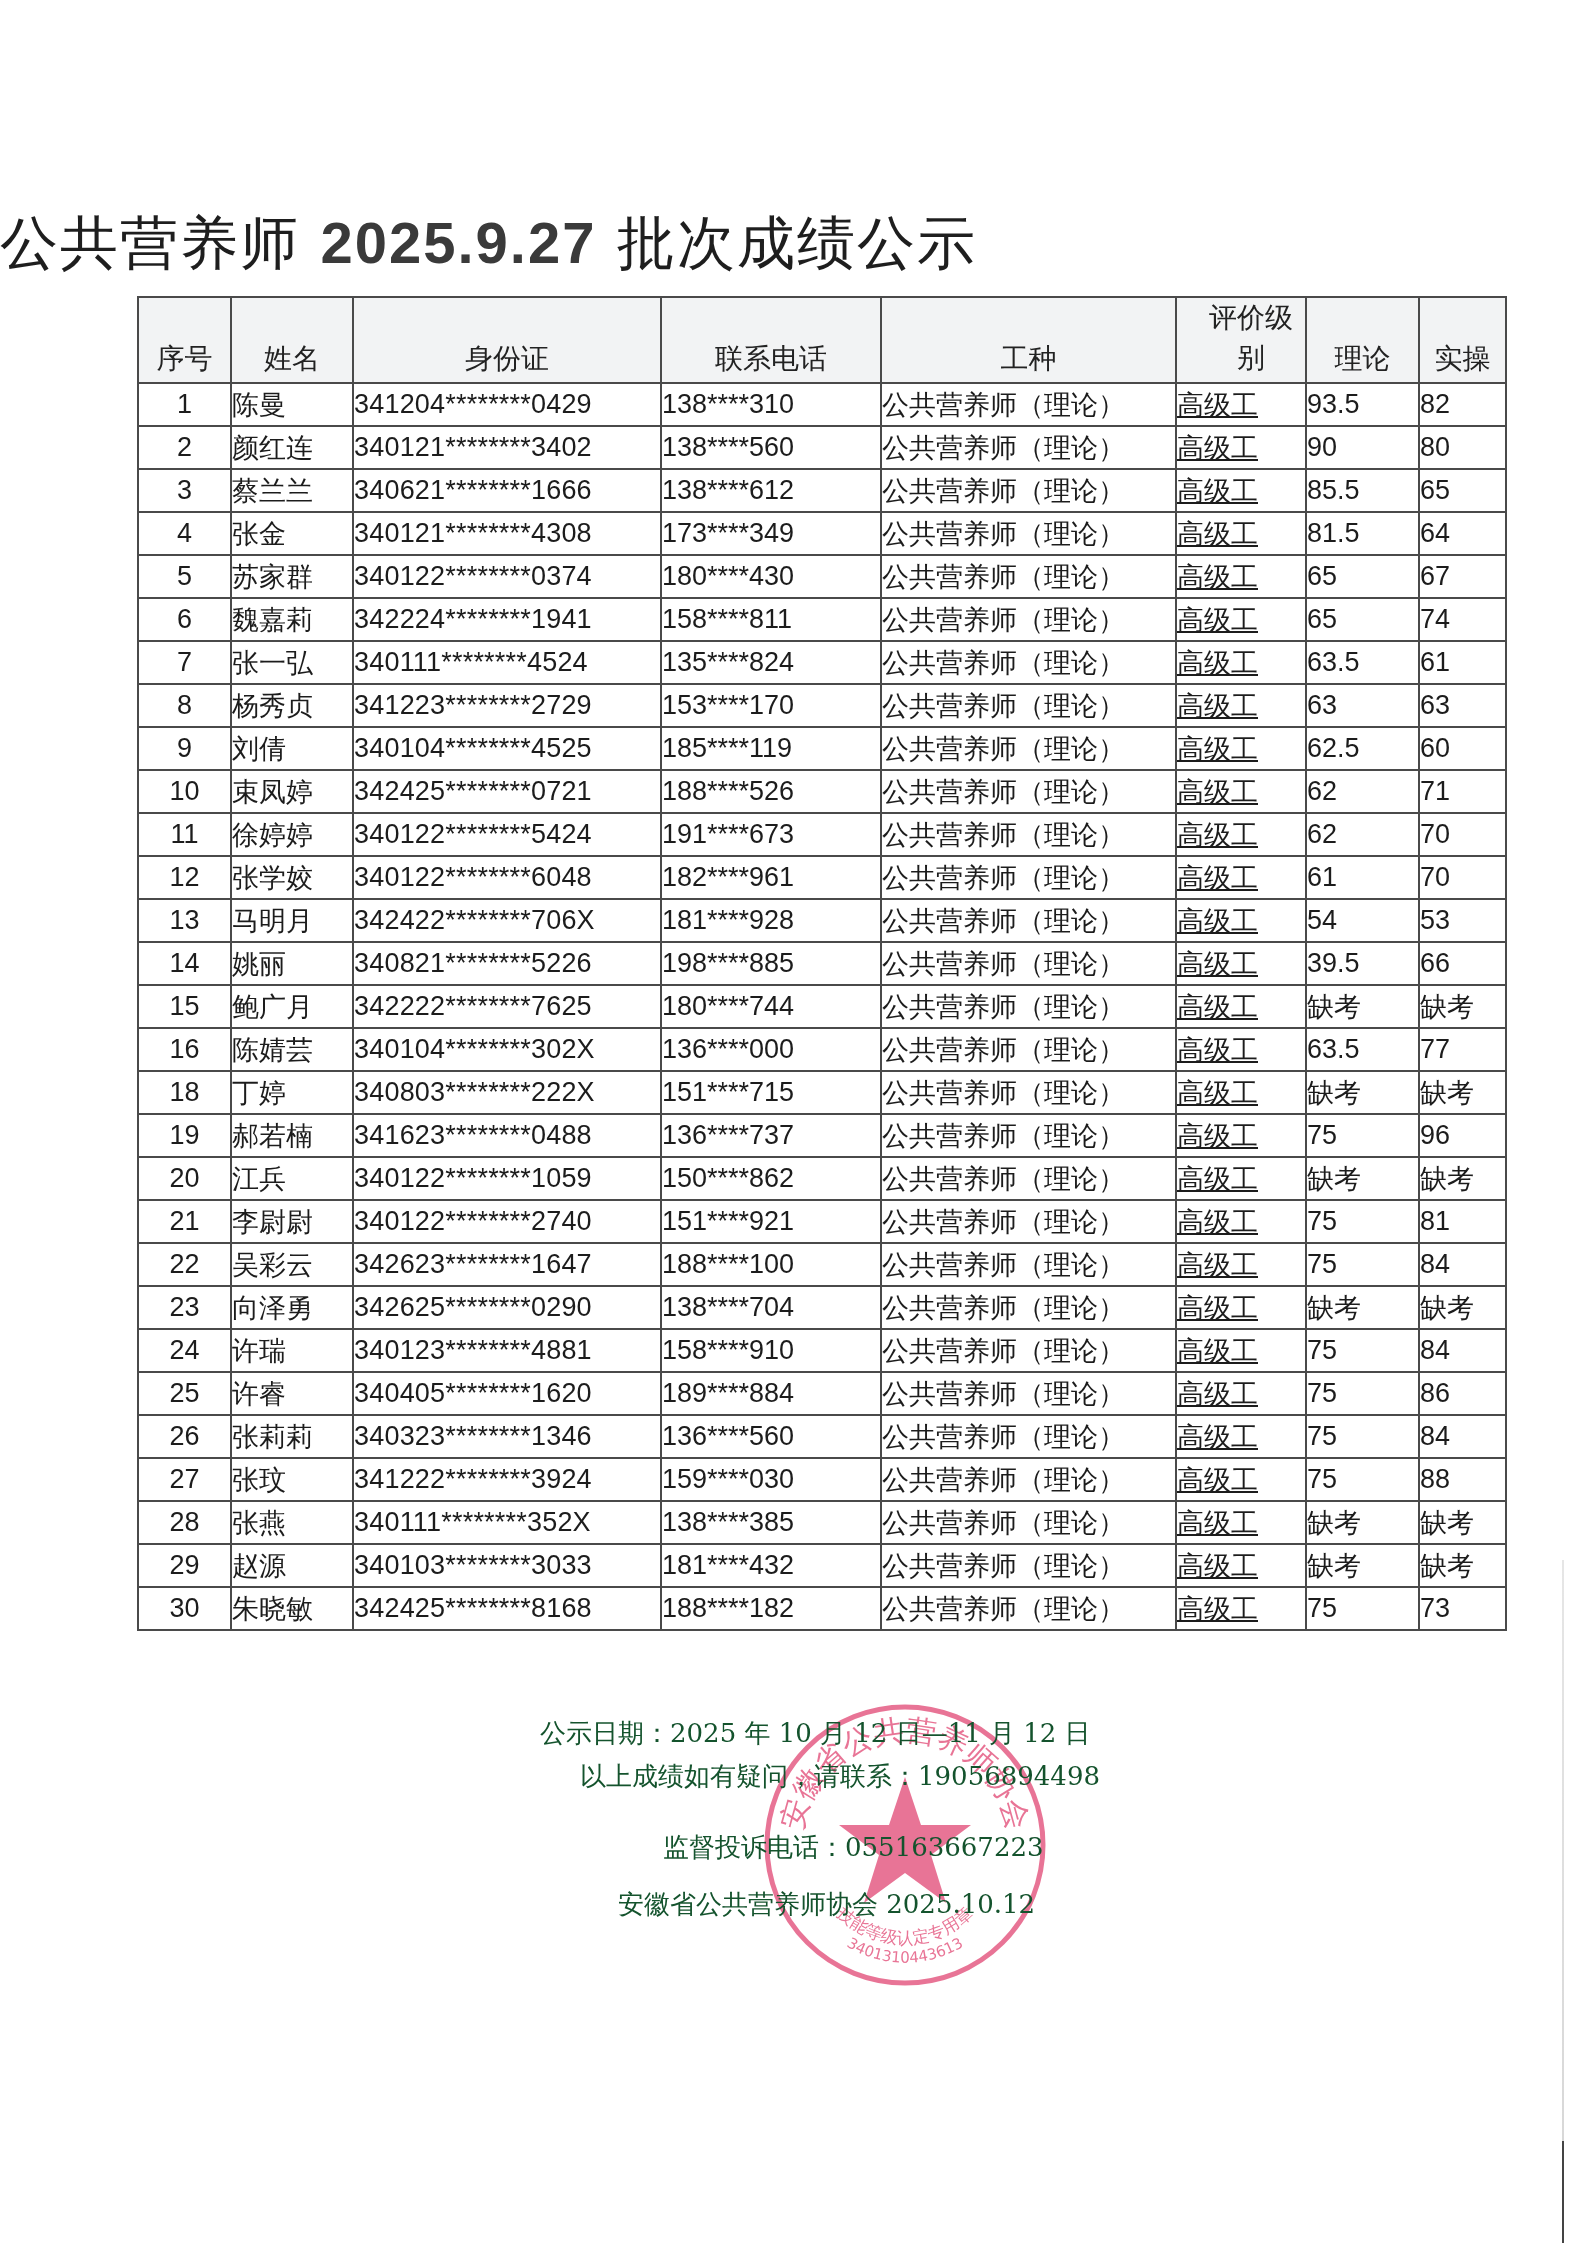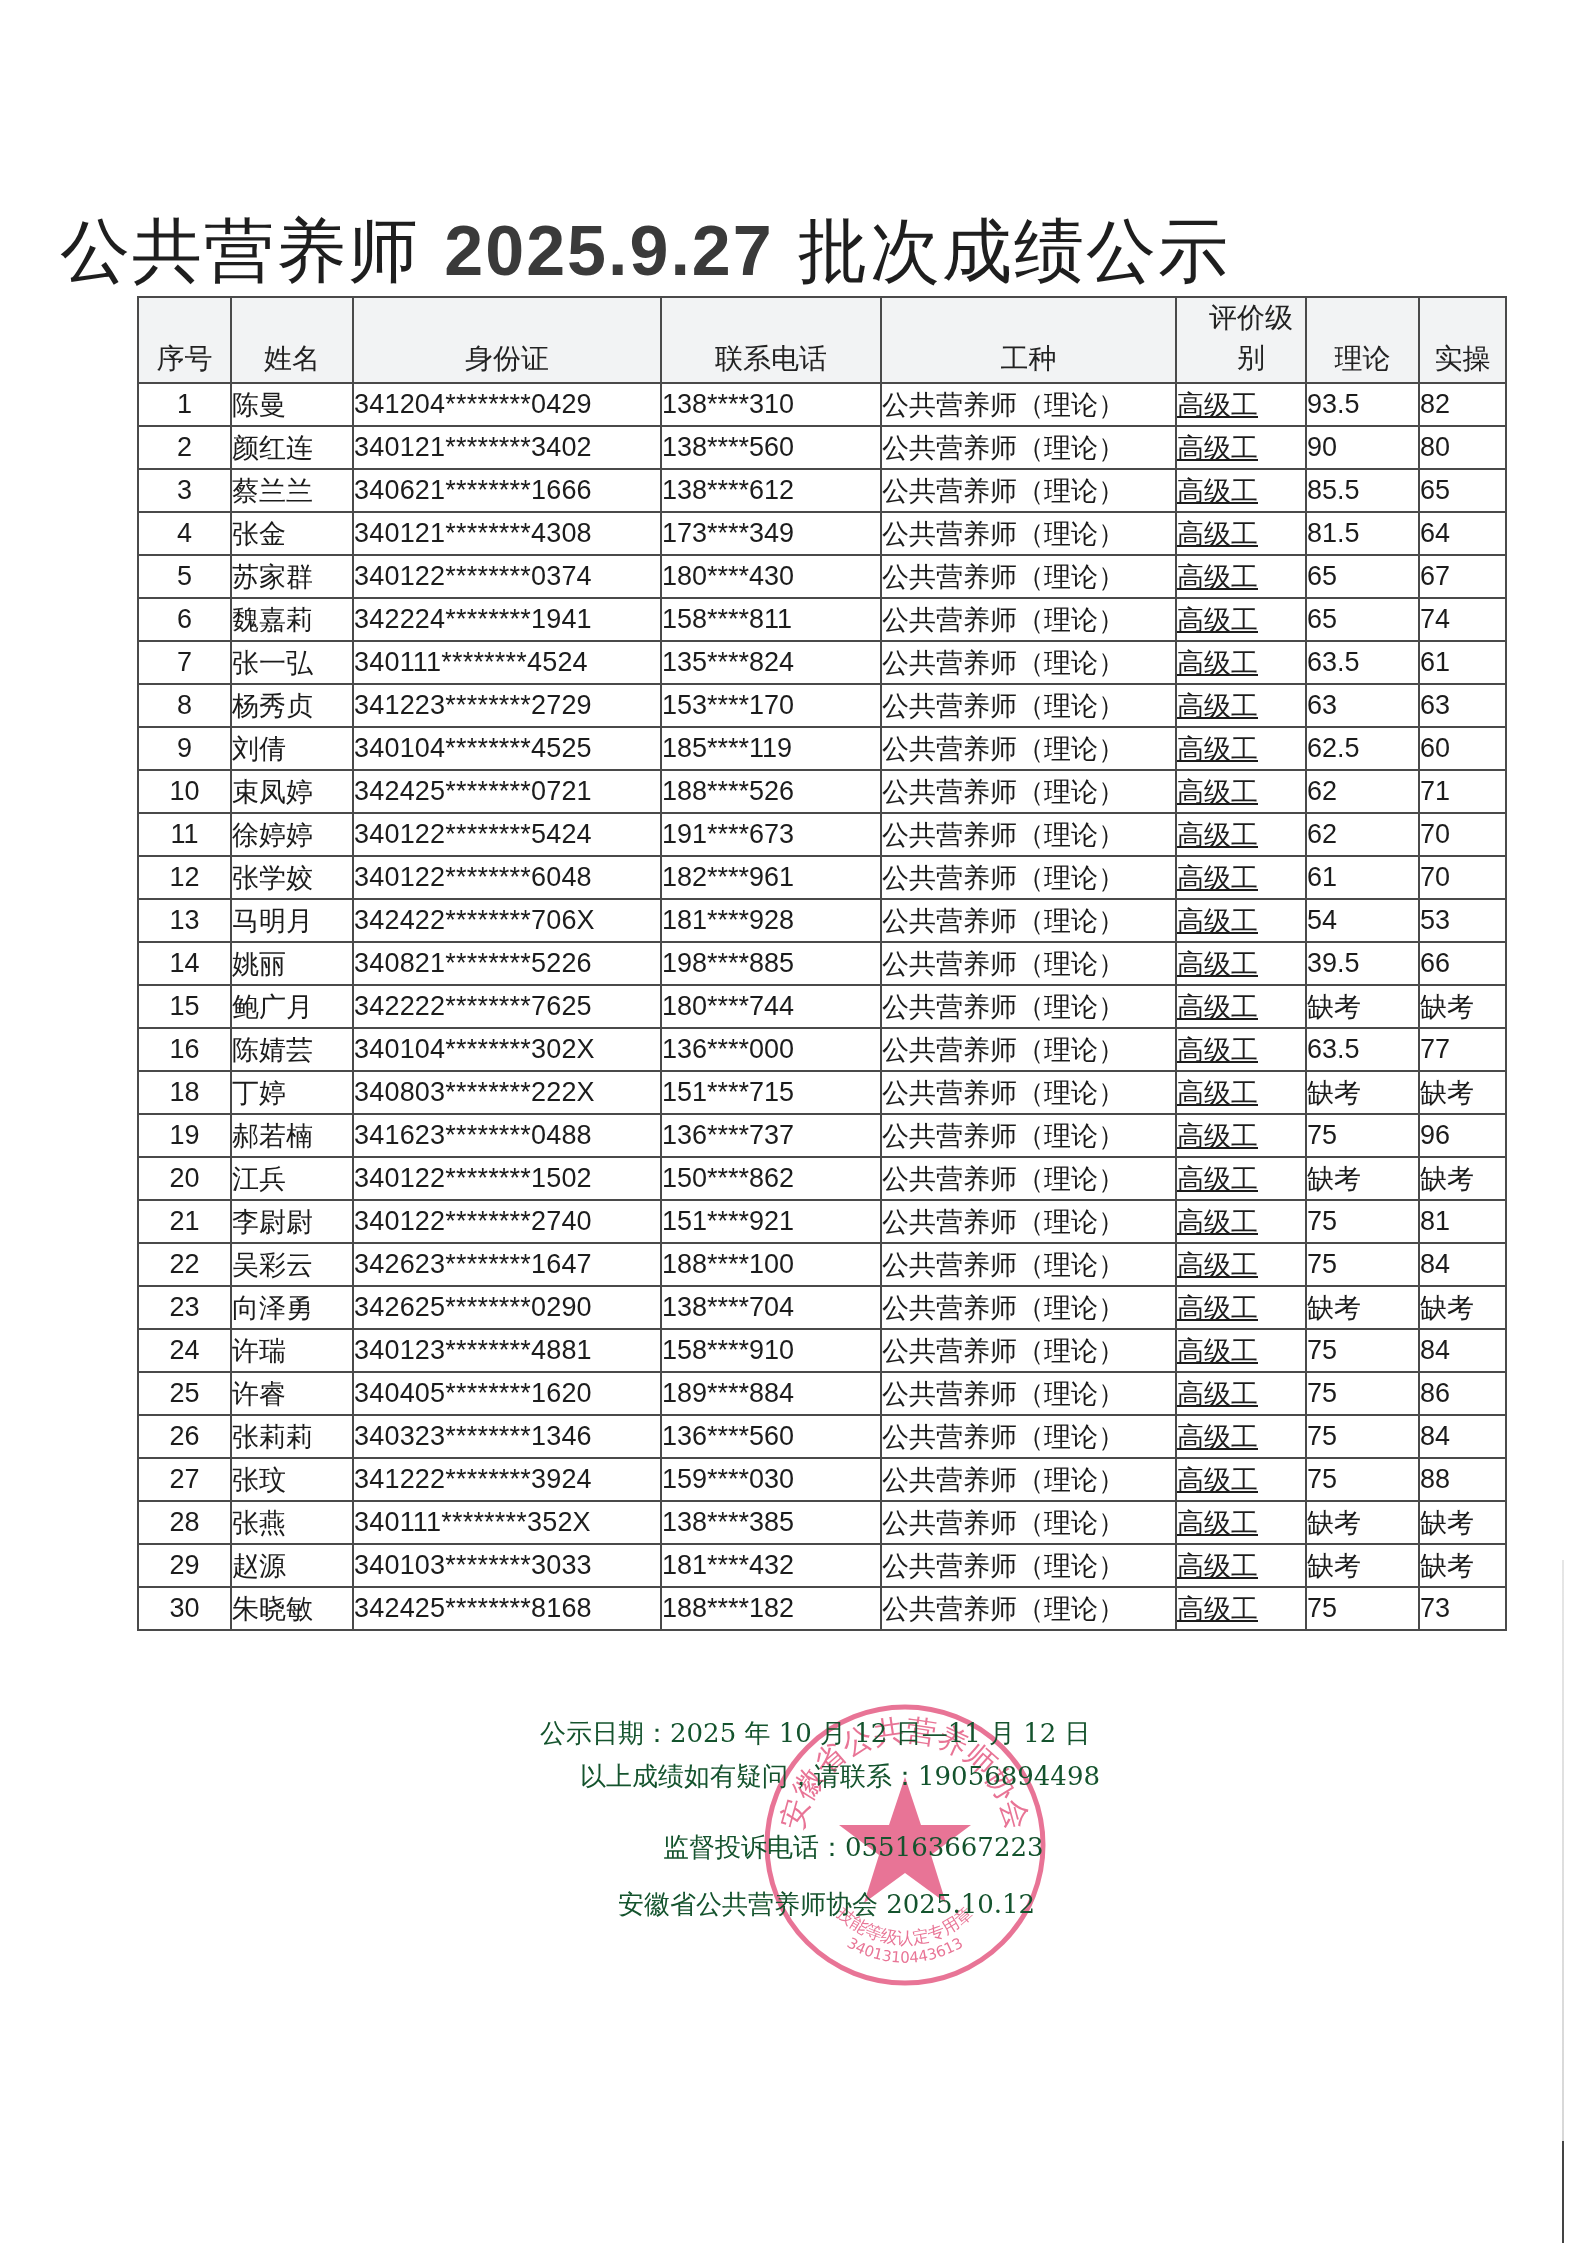--- a/index.html
+++ b/index.html
@@ -1,19 +1,19 @@
 <!DOCTYPE html>
 <html><head>
 <meta charset="utf-8">
 <style>
   html, body { margin: 0; padding: 0; background: #ffffff; }
   body { width: 1587px; height: 2243px; position: relative; overflow: hidden;
          font-family: "DejaVu Sans", "Liberation Sans", sans-serif; color: #222; }
-  .title { position: absolute; left: 0; width: 1290px; top: 205px; text-align: center;
-           font-size: 70px; letter-spacing: 2px; color: #1e1e1e; font-weight: normal; }
+  .title { position: absolute; left: 0; width: 1290px; top: 205px; text-align: left;
+           font-size: 58px; letter-spacing: 2px; color: #1e1e1e; font-weight: normal; }
   .title .num { font-family: "Liberation Sans", sans-serif; font-weight: bold; color: #3a3a3a; }
   table.grid { position: absolute; left: 137px; top: 296px; border-collapse: collapse;
                table-layout: fixed; width: 1368px; }
   table.grid td, table.grid th { border: 2px solid #4a4a4a; padding: 0; overflow: hidden;
                white-space: nowrap; font-weight: normal; }
   table.grid th { height: 78px; font-size: 28px; text-align: center; vertical-align: bottom;
                   padding-bottom: 4px; background: #f2f3f4; color: #222; }
   table.grid th.two-line { line-height: 40px; padding-left: 20px; }
   table.grid td { height: 41px; font-size: 27px; color: #1c1c1c; }
   td.c-idx { text-align: center; font-family: "Liberation Sans", sans-serif; }
@@ -242,21 +242,21 @@
         <td class="c-id">341623********0488</td>
         <td class="c-phone">136****737</td>
         <td class="c-type">公共营养师（理论）</td>
         <td class="c-level">高级工</td>
         <td class="c-theory">75</td>
         <td class="c-practice">96</td>
       </tr>
       <tr>
         <td class="c-idx">20</td>
         <td class="c-name">江兵</td>
-        <td class="c-id">340122********1502</td>
+        <td class="c-id">340122********1059</td>
         <td class="c-phone">150****862</td>
         <td class="c-type">公共营养师（理论）</td>
         <td class="c-level">高级工</td>
         <td class="c-theory absent">缺考</td>
         <td class="c-practice absent">缺考</td>
       </tr>
       <tr>
         <td class="c-idx">21</td>
         <td class="c-name">李尉尉</td>
         <td class="c-id">340122********2740</td>

